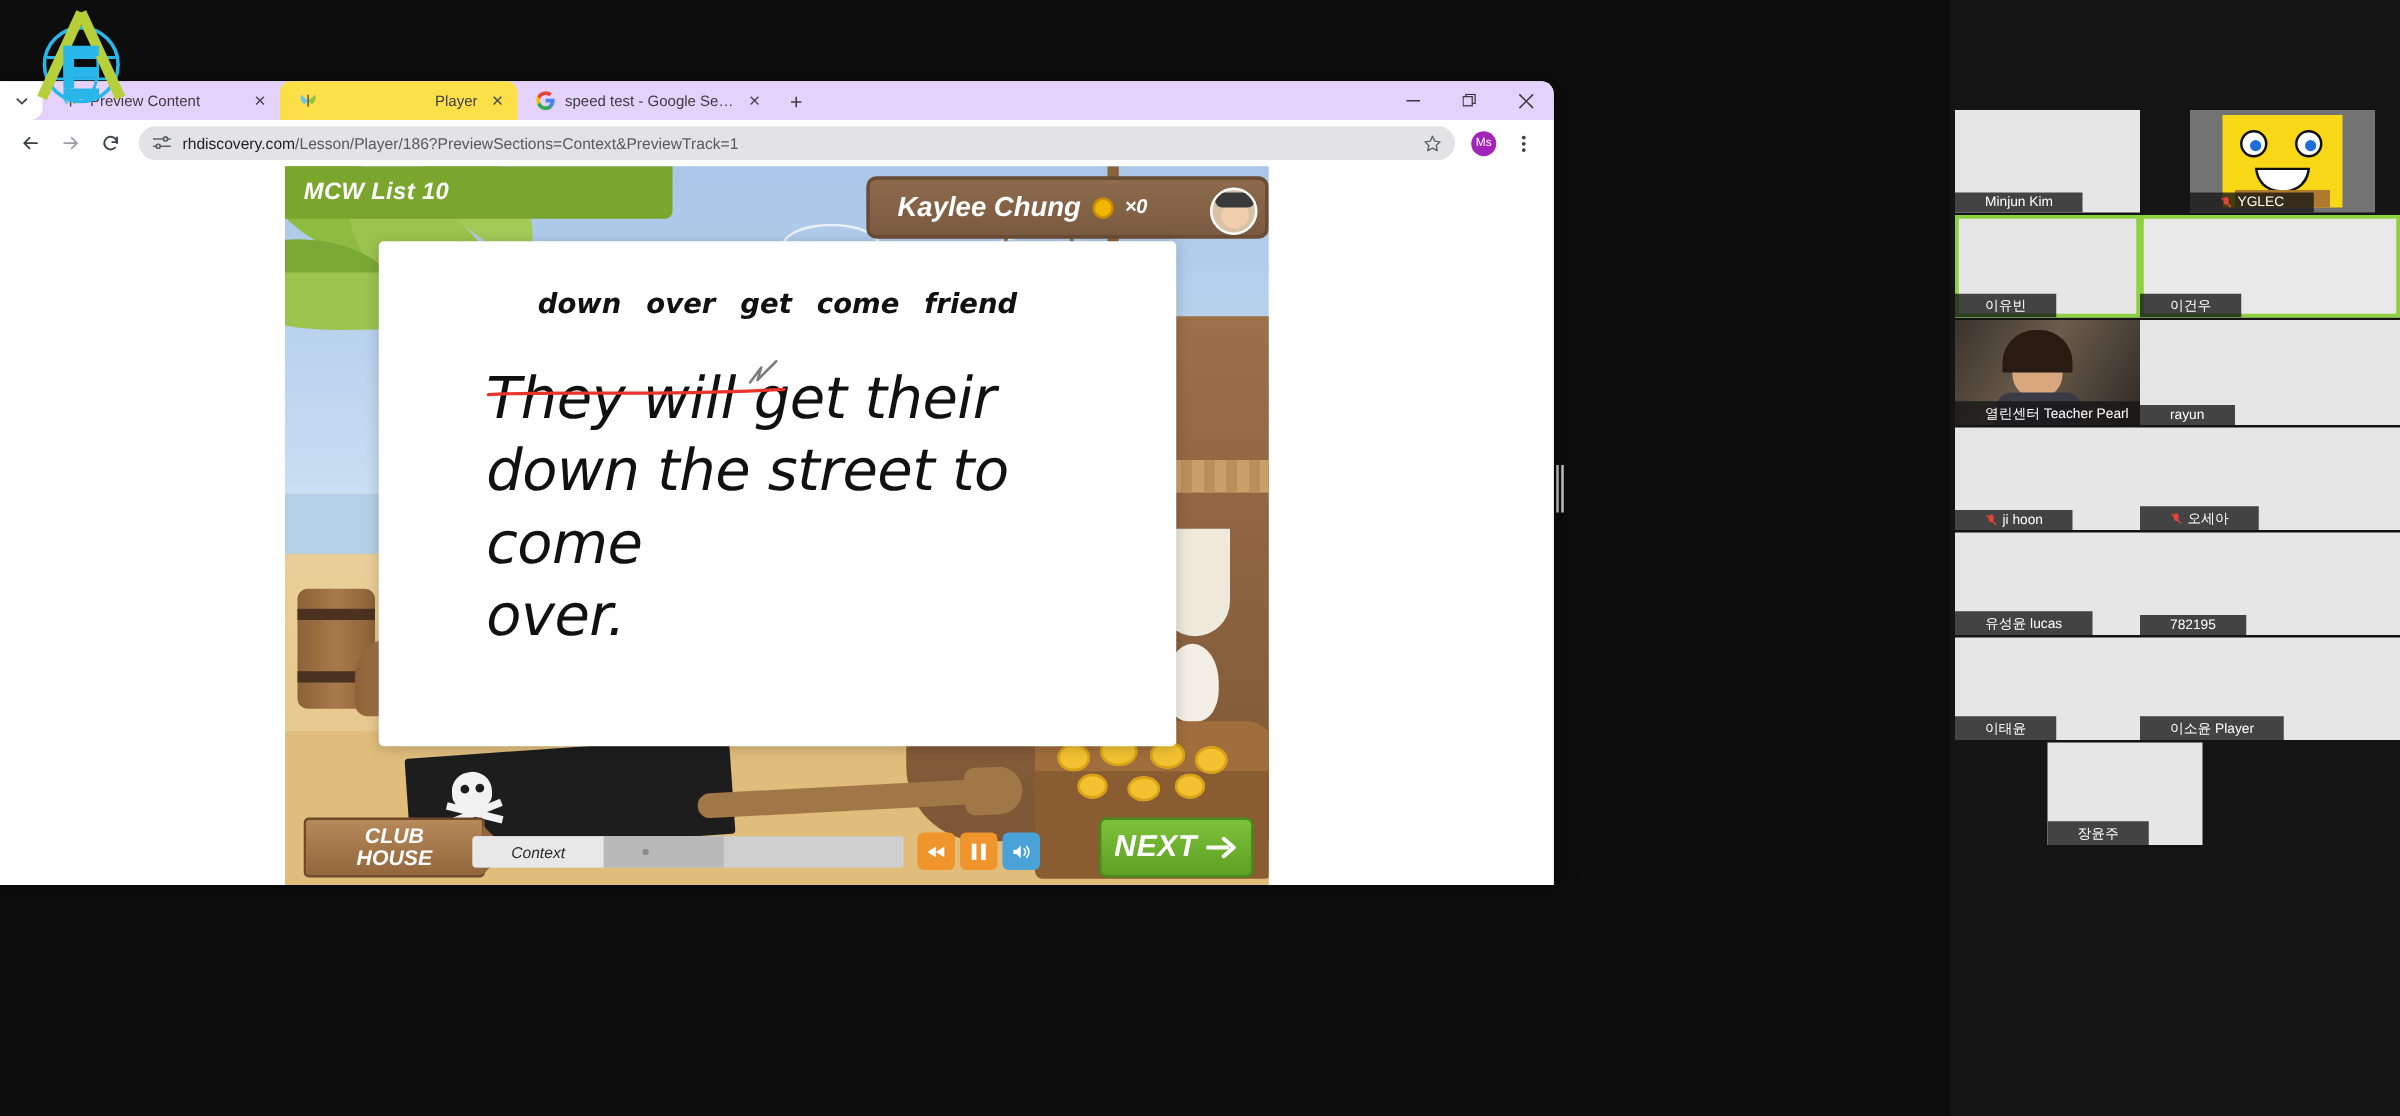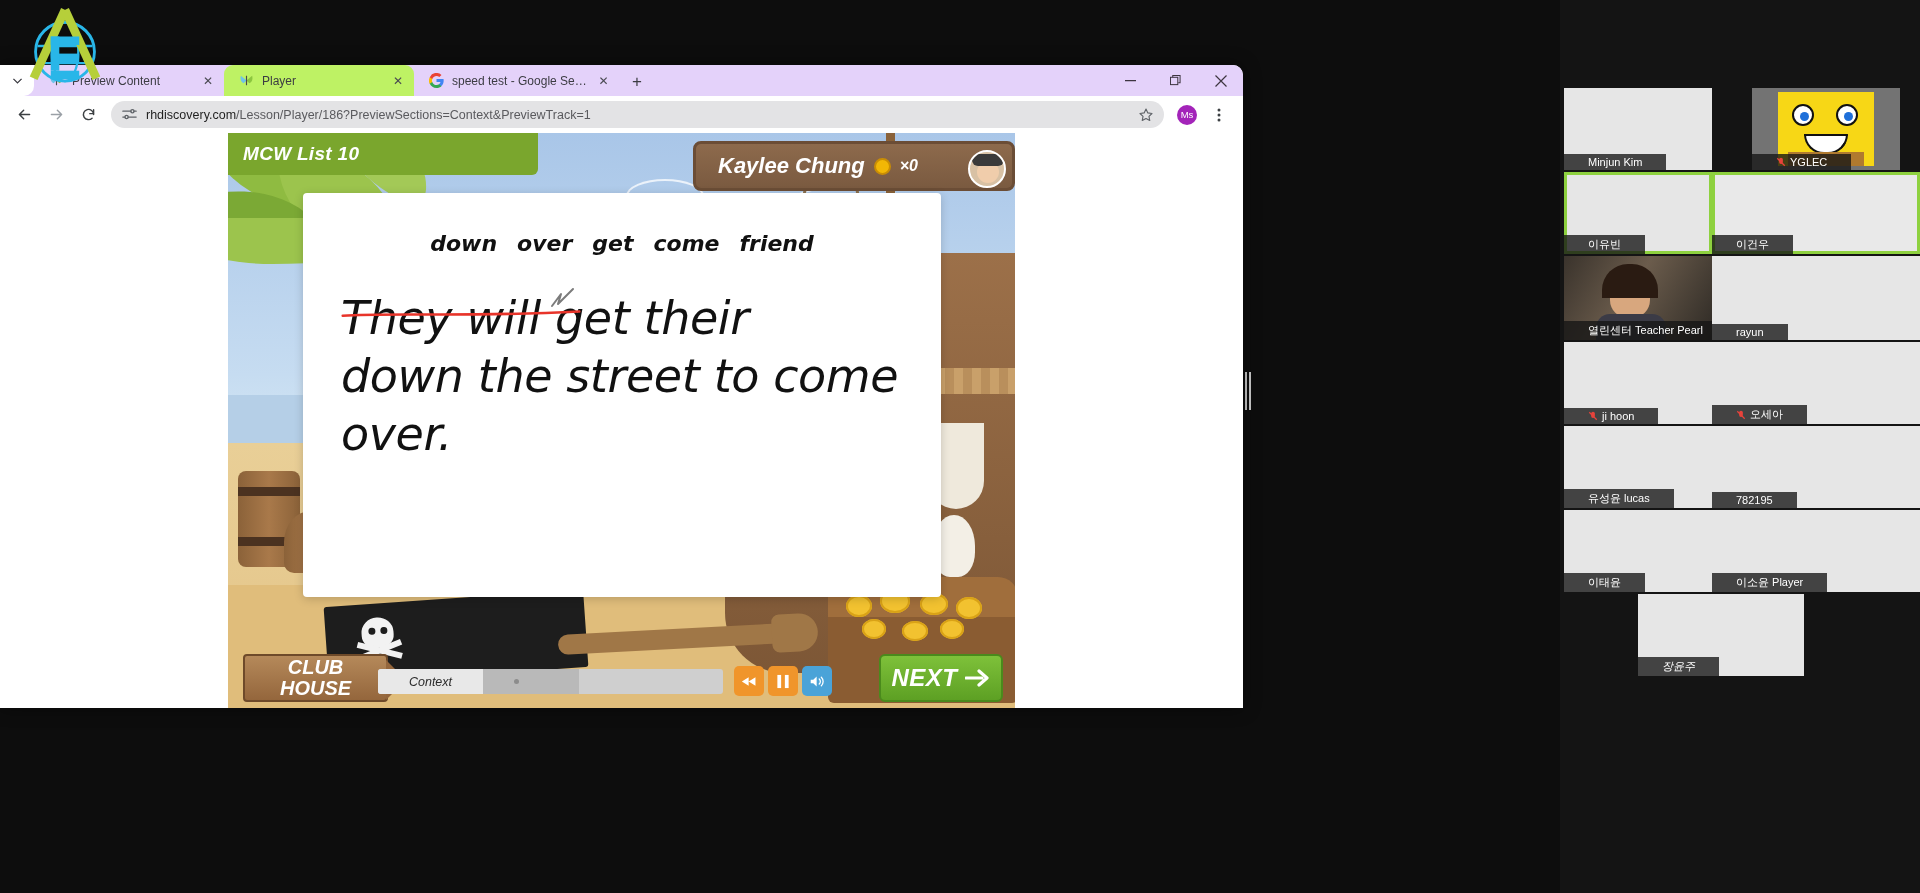--- a/index.html
+++ b/index.html
@@ -19,21 +19,21 @@
              background: #fff; border-radius: 0 10px 0 0; overflow: hidden; z-index: 30;
              box-shadow: 0 0 18px rgba(0,0,0,.45); }
 
   .tabstrip { position: relative; height: 31px; background: #e4d2fa; display: flex; align-items: flex-end; }
   .tab-listbtn { width: 34px; height: 31px; display: flex; align-items: center; justify-content: center;
                  background: #fff; border-radius: 0 0 10px 0; }
   .tab-listbtn svg { width: 13px; height: 13px; }
   .tab { position: relative; height: 31px; display: flex; align-items: center; gap: 8px;
          padding: 0 8px 0 14px; width: 190px; font-size: 12px; color: #3c3c43;
          border-radius: 9px 9px 0 0; }
-  .tab.active { background: #bef264; }
+  .tab.active { background: #fde047; text-align: right; }
   .tab .favicon { width: 16px; height: 16px; flex: 0 0 16px; display:flex; align-items:center; justify-content:center;}
   .tab .tab-title { flex: 1 1 auto; white-space: nowrap; overflow: hidden; text-overflow: ellipsis; font-size: 12px; }
   .tab .tab-close { width: 16px; height: 16px; display: flex; align-items: center; justify-content: center;
                     font-size: 12px; color: #4a4a52; }
   .newtab { width: 28px; height: 28px; display: flex; align-items: center; justify-content: center;
             color: #3c3c43; font-size: 17px; margin-left: 4px; }
   .tabstrip-spacer { flex: 1 1 auto; }
   .wincontrols { position: absolute; right: 0; top: 0; height: 31px; display: flex; align-items: center; }
   .wc { width: 45px; height: 31px; display: flex; align-items: center; justify-content: center; color: #3d3540; }
 
@@ -122,30 +122,30 @@
                        background:#f0cdab; }
   .sign-avatar .hat { position:absolute; left:2px; top:2px; width:32px; height:12px; border-radius:6px;
                       background:#3a3a3a; }
 
   
   .card { position: absolute; left: 75px; top: 60px; width: 638px; height: 404px;
           background: #fff; border-radius: 4px; box-shadow: 0 2px 10px rgba(0,0,0,.18); }
   .wordlist { display: flex; justify-content: center; gap: 20px; padding-top: 38px; }
   .wordlist .w { font-size: 22px; font-weight: 700; color: #111; font-family: "DejaVu Sans", sans-serif; }
   .sentence { padding: 34px 38px 0 38px; font-size: 46px; line-height: 1.26; color: #111;
-              font-family: "DejaVu Sans", sans-serif; font-weight: 400; letter-spacing: -.4px; position: relative; }
+              font-family: "DejaVu Sans", sans-serif; font-weight: 400; letter-spacing: -.4px; position: relative; margin-left: 48px; }
   .ink-underline { position: absolute; left: 22px; top: 52px; width: 272px; height: 12px; pointer-events: none; }
   .ink-check { position: absolute; left: 246px; top: 30px; width: 30px; height: 26px; }
 
   
   .ctrlbar { position: absolute; left: 0; bottom: 0; width: 100%; height: 62px; }
   .clubhouse { position: absolute; left: 15px; bottom: 6px; width: 145px; height: 48px;
                background: linear-gradient(#b5895a,#94663c); border: 2px solid #6e4a2a; border-radius: 4px;
                display: flex; flex-direction: column; align-items: center; justify-content: center; }
-  .clubhouse span { color: #fff; font-size: 20px; font-weight: 700; line-height: 1.05; }
+  .clubhouse span { color: #fff; font-size: 17px; font-weight: 700; line-height: 1.05; }
   .clubhouse .arrowtip { position: absolute; right: -20px; top: 4px; width: 0; height: 0;
                          border-top: 20px solid transparent; border-bottom: 20px solid transparent;
                          border-left: 20px solid #94663c; }
   .progressbar { position: absolute; left: 150px; bottom: 14px; width: 345px; height: 25px;
                  background: #cfcfcf; border-radius: 3px; display: flex; align-items: center; }
   .progress-label { width: 105px; height: 25px; background: #e8e8e8; border-radius: 3px 0 0 3px;
                     display: flex; align-items: center; justify-content: center;
                     font-size: 12.5px; color: #2b2b2b; }
   .progress-track { position: relative; flex: 1 1 auto; height: 25px; }
   .progress-fill { position: absolute; left: 0; top: 0; height: 25px; width: 40%; background: #b9b9b9; }
@@ -267,21 +267,21 @@
         <div class="namechip">
           <span>이태윤</span>
         </div>
       </div>
       <div class="tile" style="left:150px; top:422px; width:208px; height:82px;">
         <div class="namechip">
           <span>이소윤 Player</span>
         </div>
       </div>
 
-      <div class="tile" style="left:76px; top:506px; width:166px; height:82px;font-style:italic;">
+      <div class="tile" style="left:76px; top:506px; width:124px; height:82px;">
         <div class="namechip">
           <span>장윤주</span>
         </div>
       </div>
 
     </div>
   </div>
 
   <div class="drag-handle">
     <i style="left:0;"></i>

